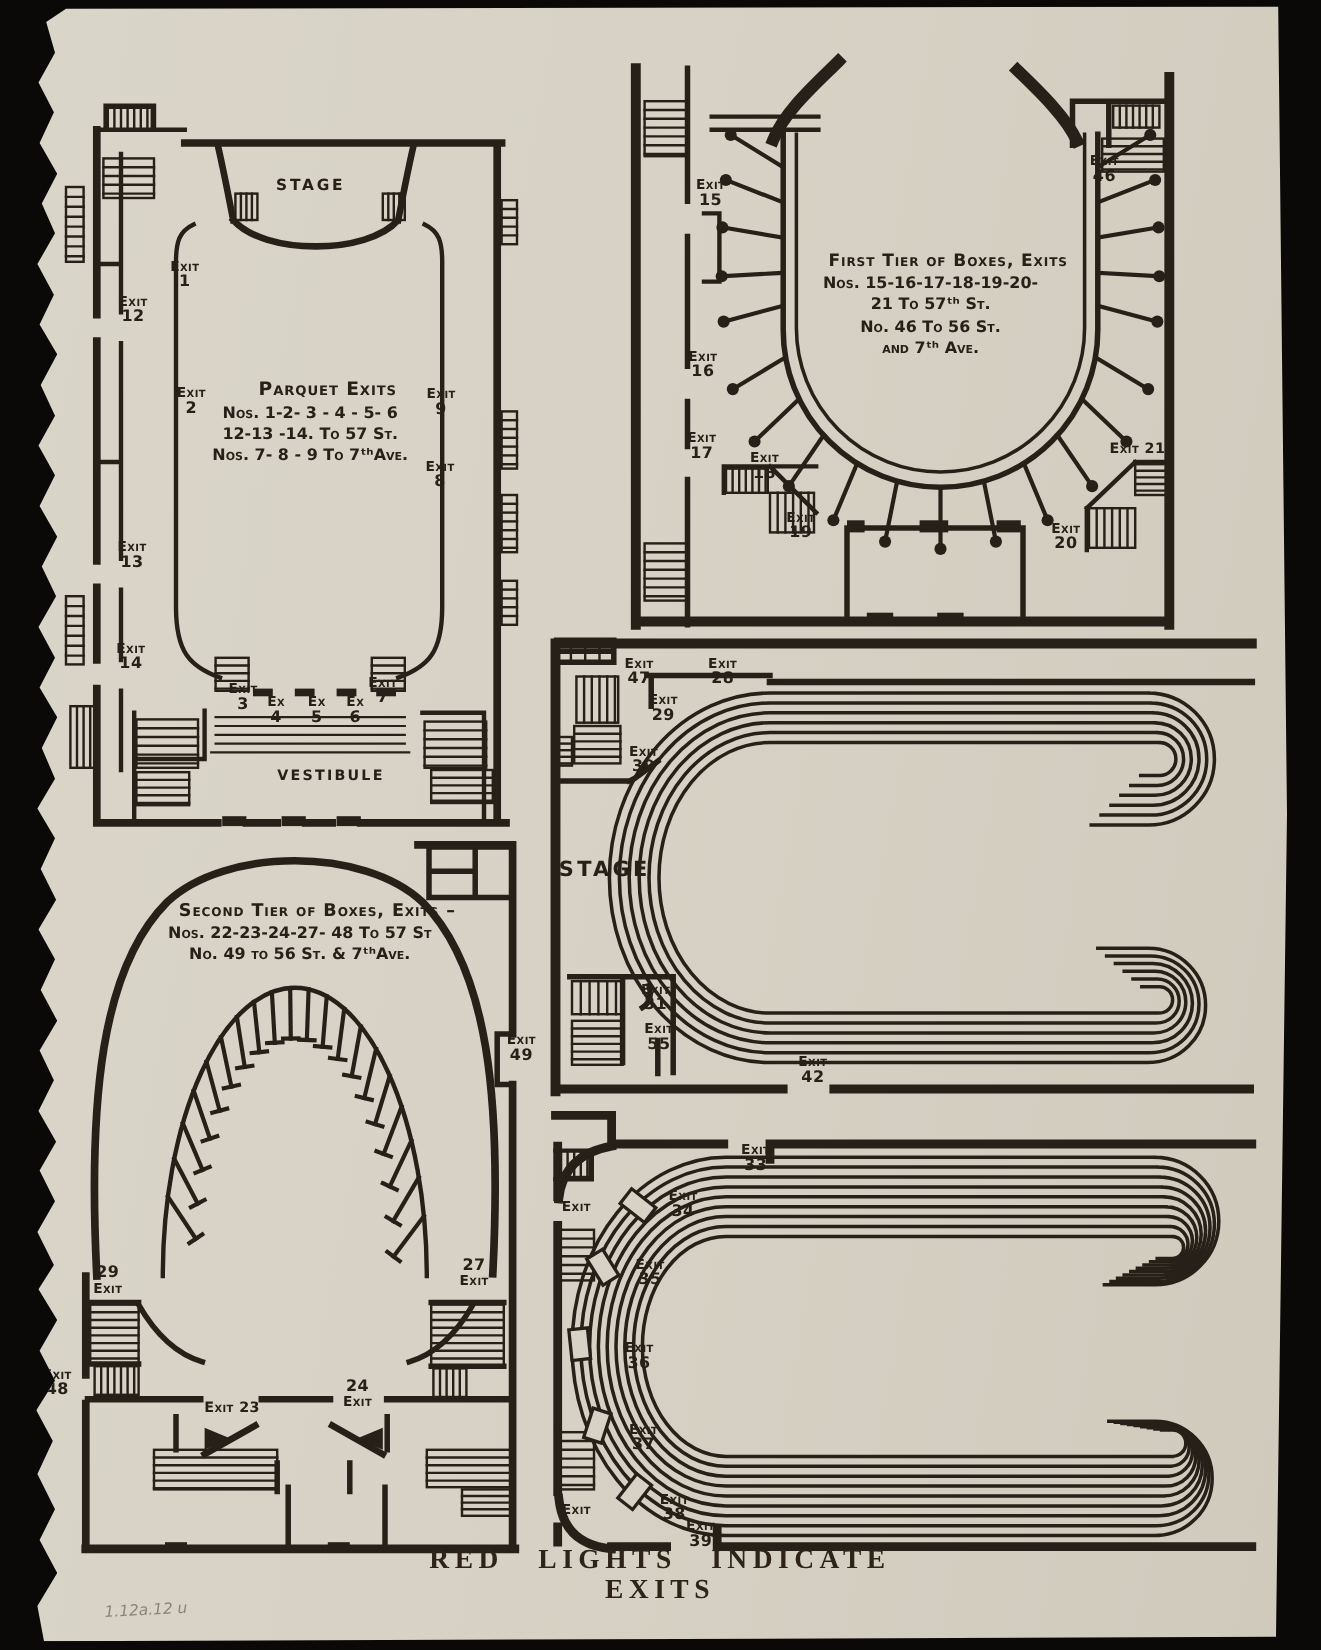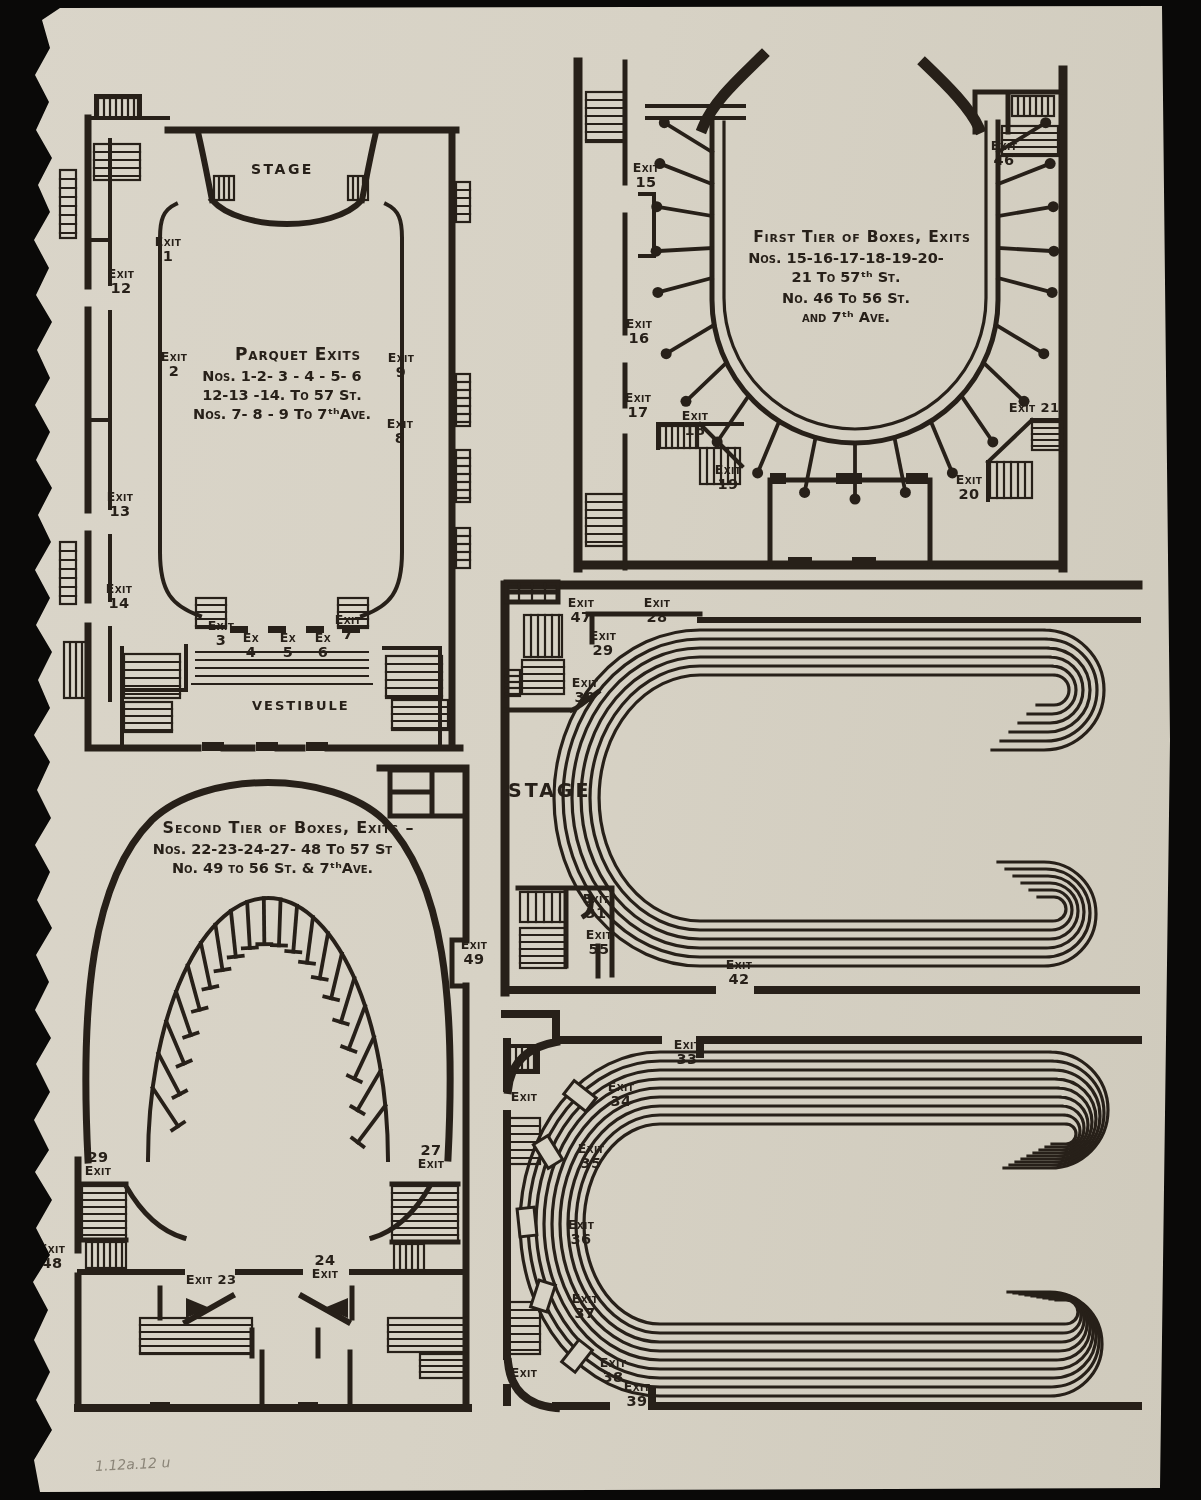--- a/index.html
+++ b/index.html
@@ -704,15 +704,16 @@
         <div class="xl" style="left: 325px; top: 1267px;">
           <span class="n">24</span>
           <span>Exit</span>
         </div>
         <div class="xl" style="left: 474px; top: 953px;">
           <span>Exit</span>
           <span class="n">49</span>
         </div>
       </div>
 
+  <div id="caption">RED LIGHTS INDICATE EXITS</div>
   <div id="pencil-note">1.12a.12 u</div>
  </div>
 </div>
 
 </body></html>

